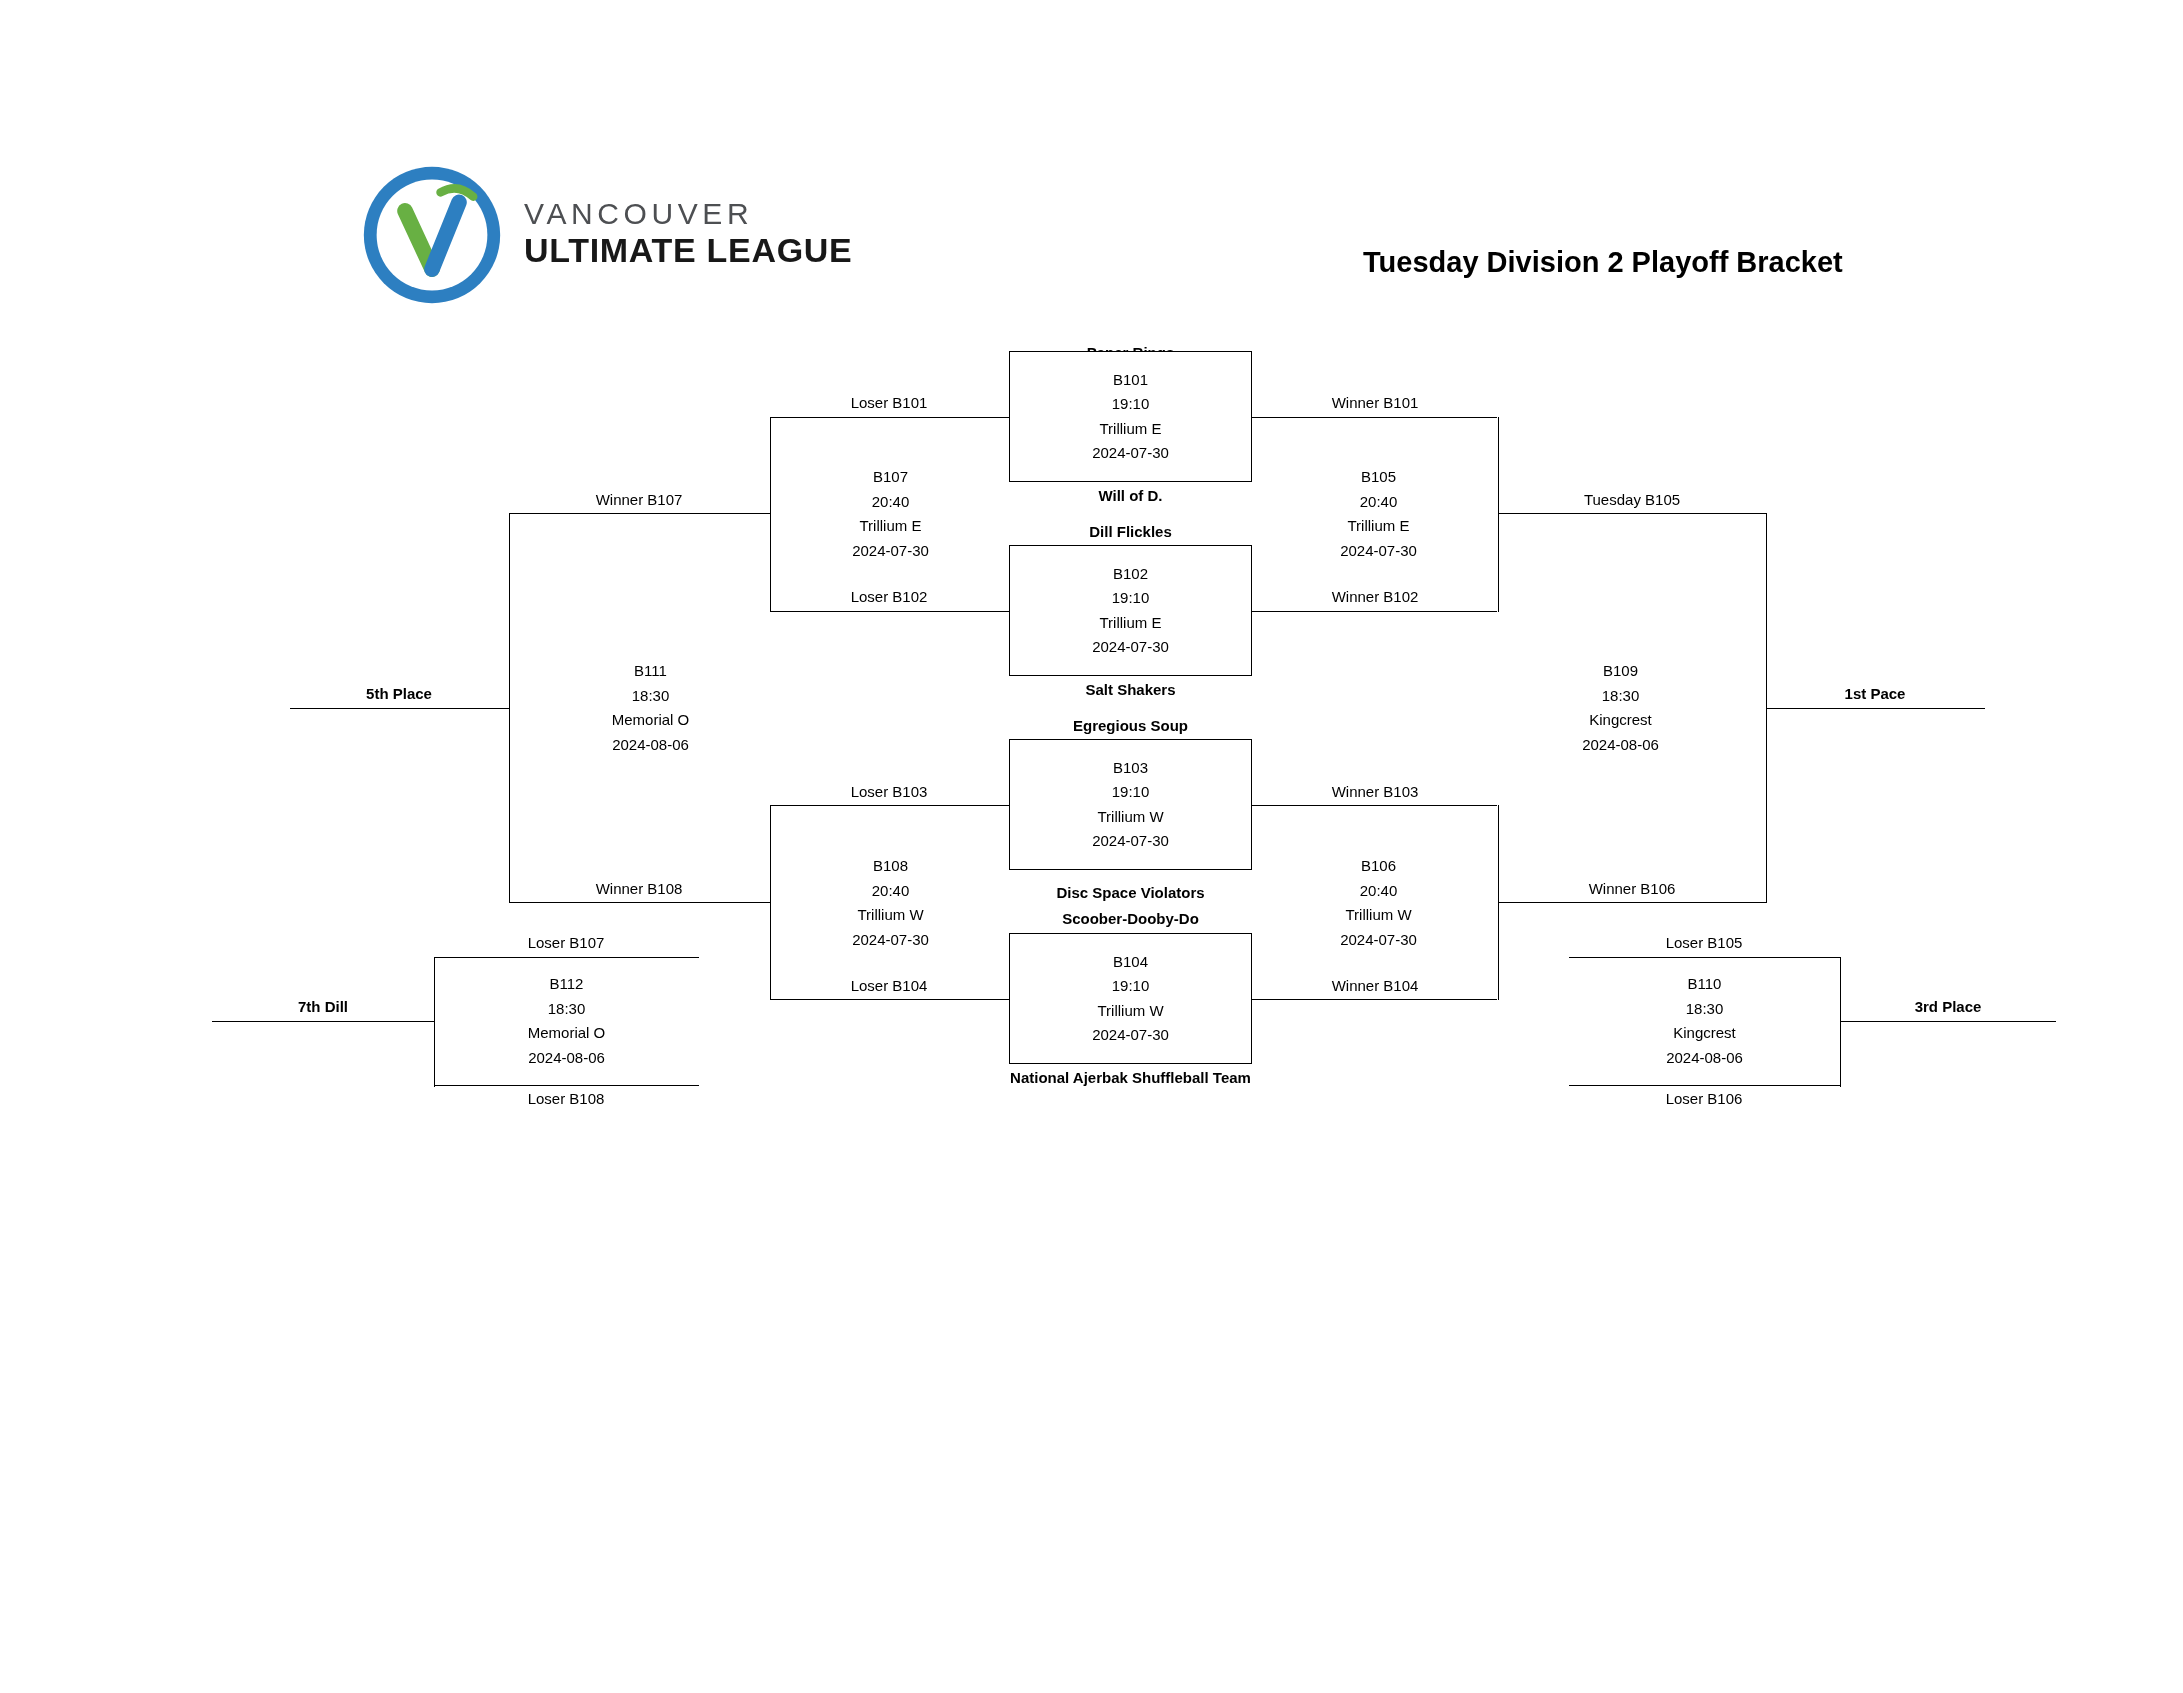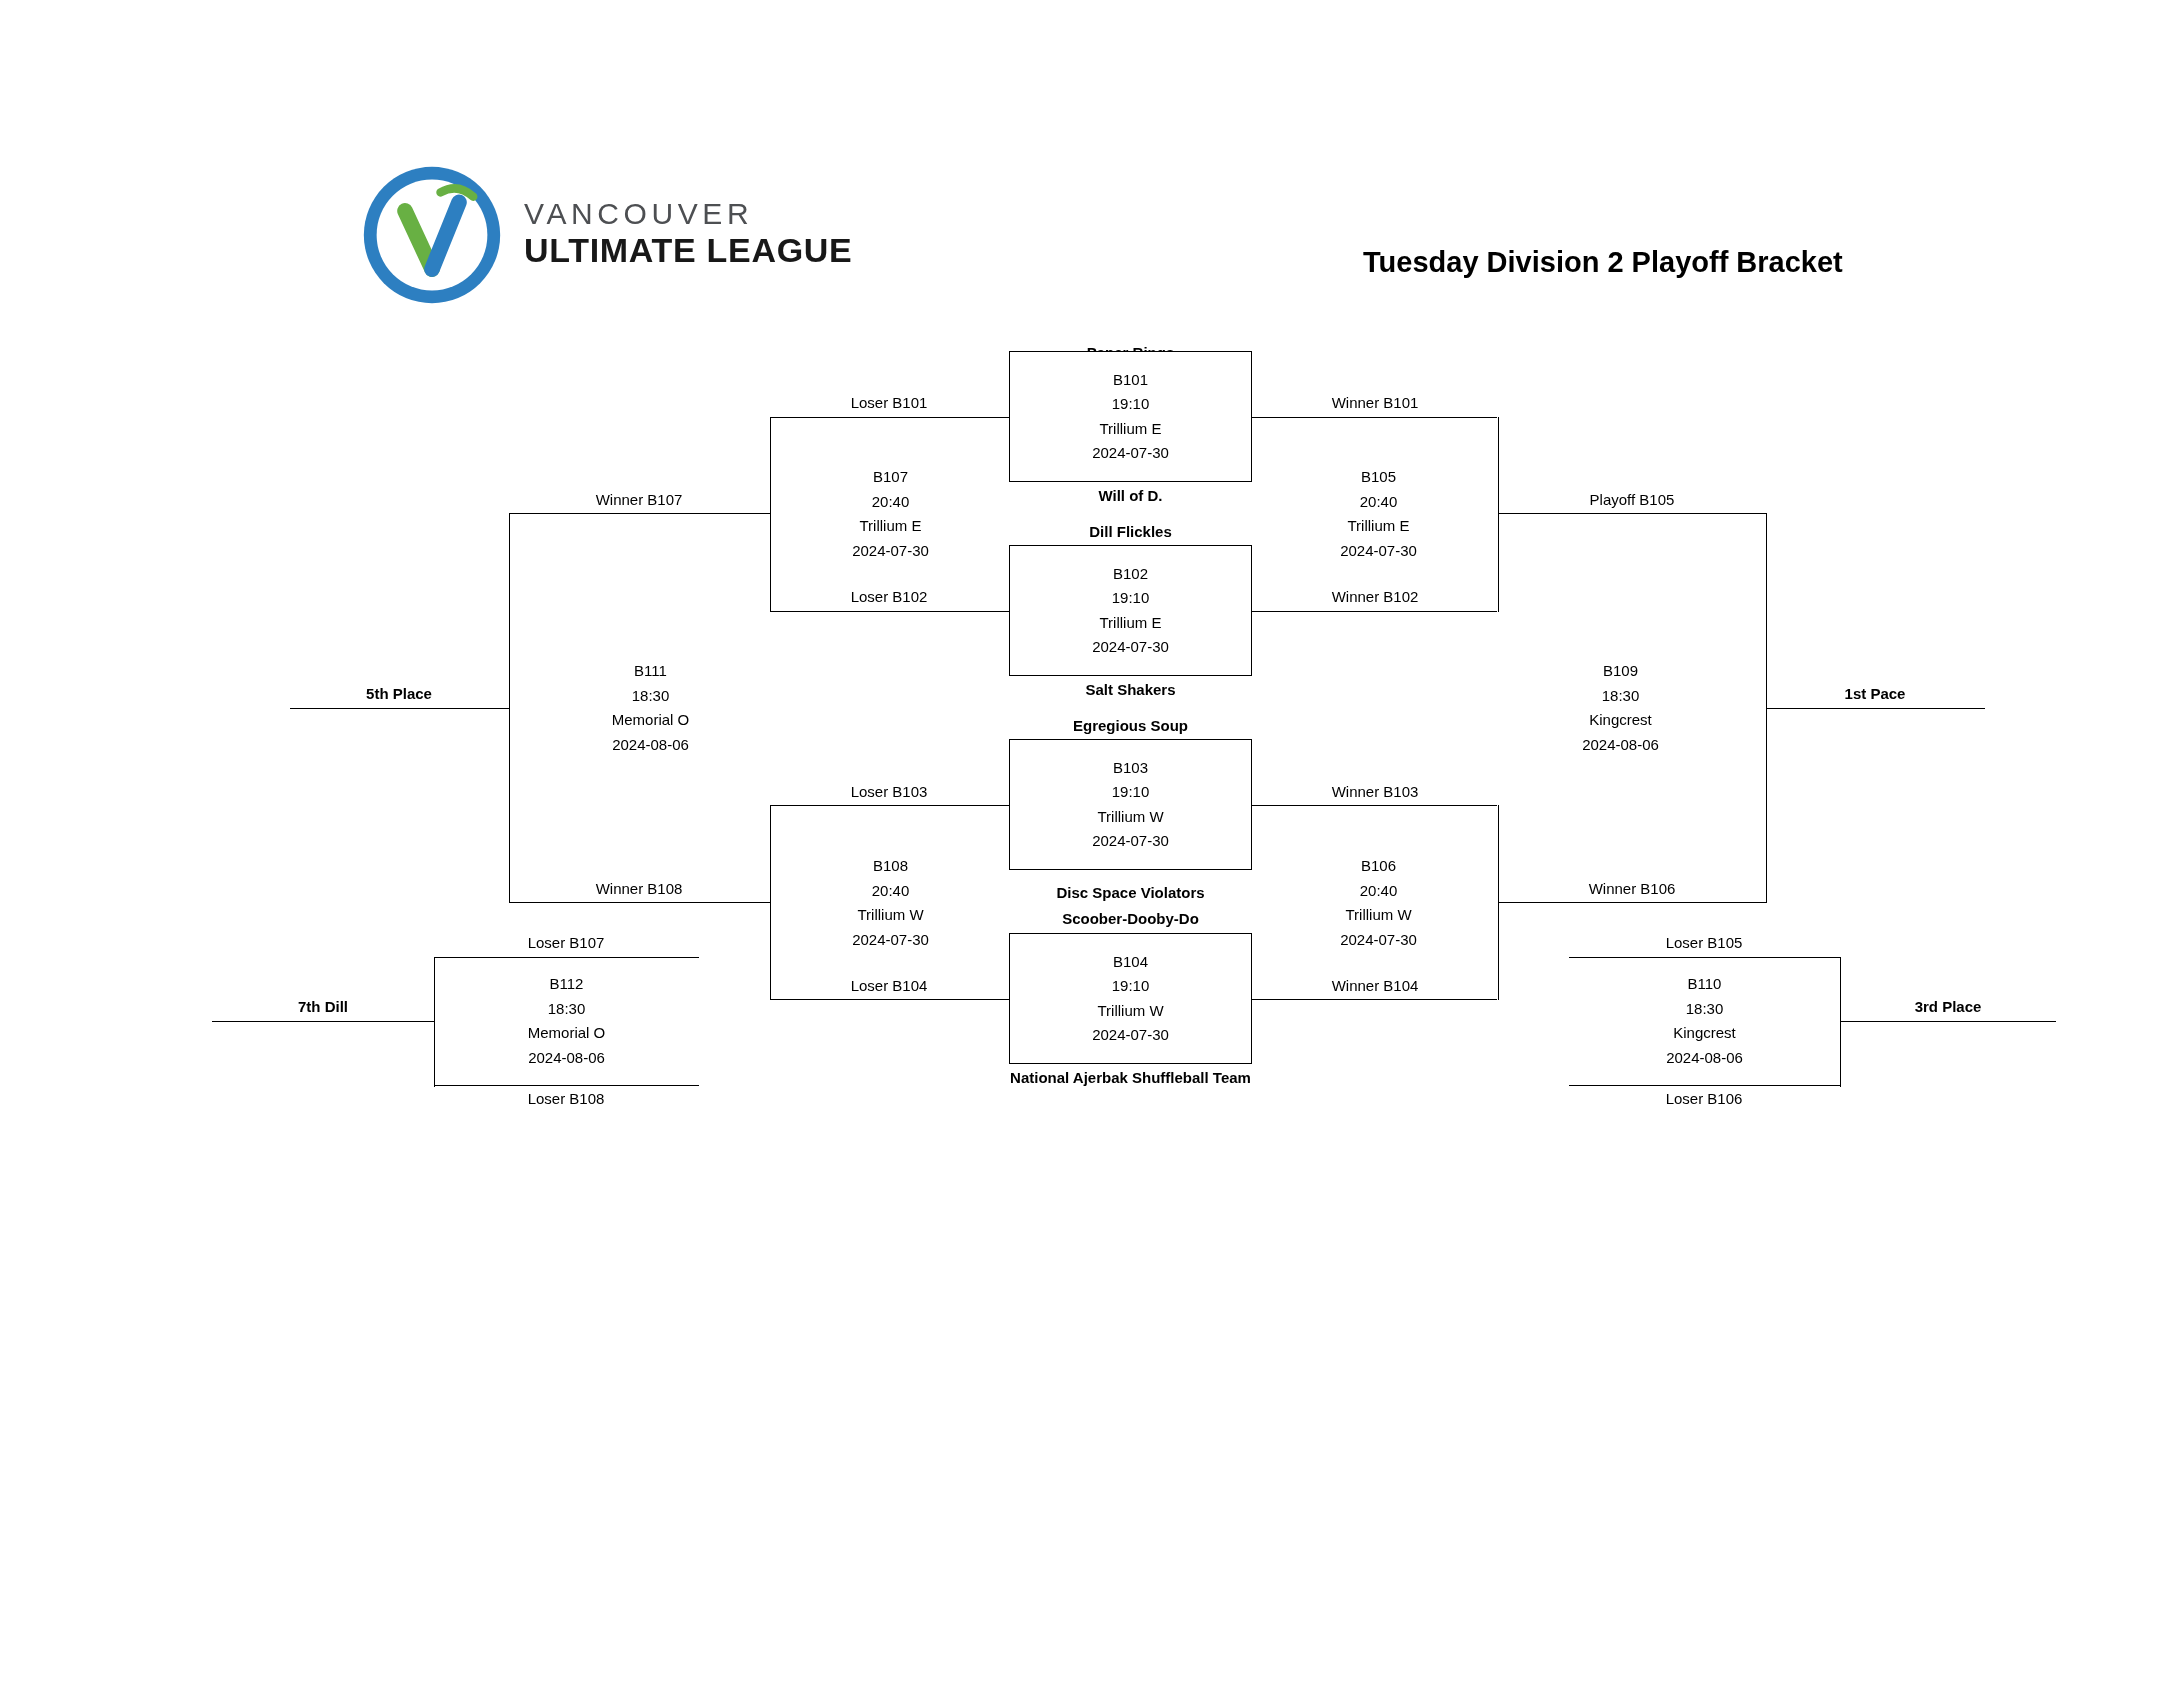--- a/index.html
+++ b/index.html
@@ -184,21 +184,21 @@
 <div class="lbl" style="left:790px;top:783px;">Loser B103</div>
 <div class="lbl" style="left:790px;top:977px;">Loser B104</div>
 <div class="lbl" style="left:540px;top:880px;">Winner B108</div>
 <div class="lbl place" style="left:300px;top:685px;">5th Place</div>
 <div class="lbl" style="left:467px;top:934px;">Loser B107</div>
 <div class="lbl" style="left:467px;top:1090px;">Loser B108</div>
 <div class="lbl place" style="left:224px;top:998px;">7th Dill</div>
 
 <div class="lbl" style="left:1276px;top:394px;">Winner B101</div>
 <div class="lbl" style="left:1276px;top:588px;">Winner B102</div>
-<div class="lbl" style="left:1533px;top:491px;">Playoff B105</div>
+<div class="lbl" style="left:1533px;top:491px;">Tuesday B105</div>
 <div class="lbl" style="left:1276px;top:783px;">Winner B103</div>
 <div class="lbl" style="left:1276px;top:977px;">Winner B104</div>
 <div class="lbl" style="left:1533px;top:880px;">Winner B106</div>
 <div class="lbl place" style="left:1776px;top:685px;">1st Pace</div>
 <div class="lbl" style="left:1605px;top:934px;">Loser B105</div>
 <div class="lbl" style="left:1605px;top:1090px;">Loser B106</div>
 <div class="lbl place" style="left:1849px;top:998px;">3rd Place</div>
 
 
 </body></html>

